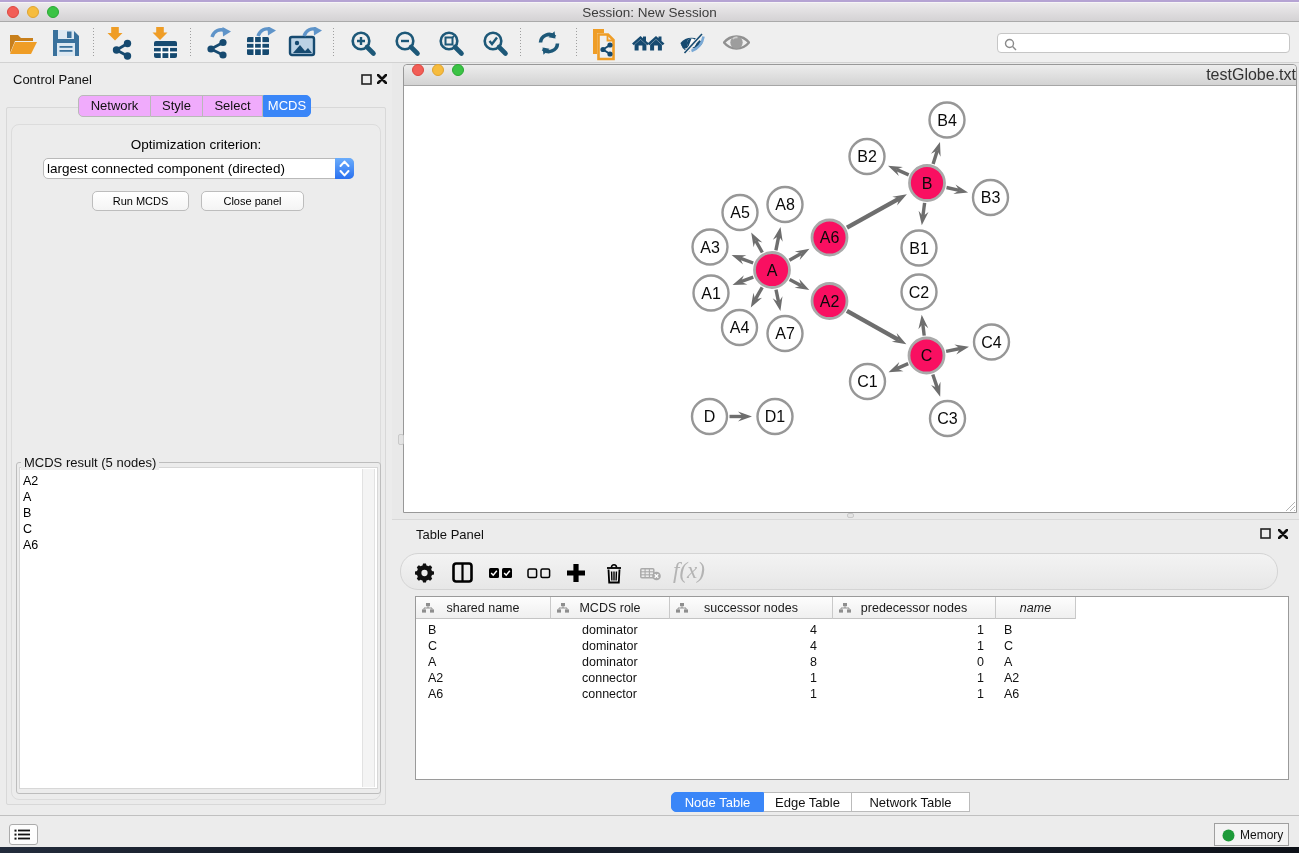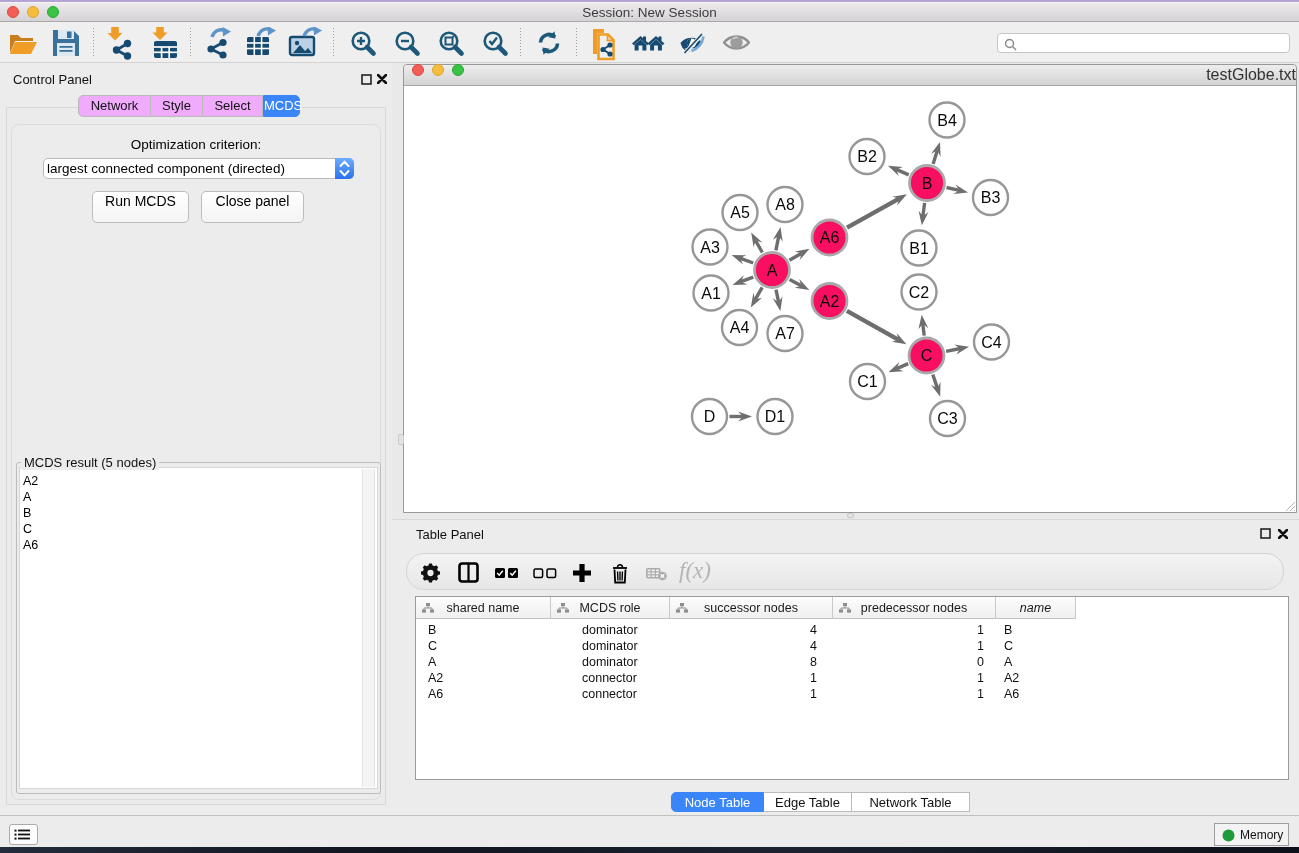--- a/index.html
+++ b/index.html
@@ -25,41 +25,41 @@
 #cp-inner { left:11px; top:61px; width:370px; height:676px; border:1px solid #dcdcdc; background:#ececec; border-radius:8px; }
 
 .seg { top:32px; height:22px; border:1px solid #b9b9b9; background:#f0abfc; font-size:13px;
   color:#111; text-align:center; line-height:20px; }
 .seg.sel { background:#3a86f8; color:#fff; border-color:#3a86f8; }
 
 #combo { left:43px; top:95px; width:311px; height:21px; background:#fff; border:1px solid #b9b9b9; border-radius:5px; }
 #combo .txt { position:absolute; left:3px; top:0; font-size:13.5px; line-height:20px; color:#000; }
 #combo .step { position:absolute; right:-1px; top:-1px; width:19px; height:21px; border-radius:0 5px 5px 0;
   background:linear-gradient(#6badfc,#2a71f0); }
-.btn { top:128px; height:32px; background:linear-gradient(#ffffff,#f4f4f4); border:1px solid #bdbdbd;
-  border-radius:5px; font-size:14px; color:#000; text-align:center; line-height:18px; }
+.btn { top:128px; height:20px; background:linear-gradient(#ffffff,#f4f4f4); border:1px solid #bdbdbd;
+  border-radius:5px; font-size:11px; color:#000; text-align:center; line-height:18px; }
 
 #grp { left:16px; top:399px; width:365px; height:332px; border:1px solid #bdbdbd; border-radius:3px; }
 #grp-label { left:21px; top:392px; font-size:13px; color:#111; background:#ececec; padding:0 3px; }
 #grp-list { left:19px; top:404px; width:359px; height:322px; background:#fff; border:1px solid #d7d7d7; padding-top:5px; font-size:12.5px; color:#000; }
 #grp-list .sb { position:absolute; right:2px; top:1px; width:13px; height:318px; background:#f4f4f4; border-left:1px solid #e2e2e2; border-right:1px solid #e2e2e2; }
 #grp-list div.it { padding-left:3px; height:16px; line-height:16px; }
 
 
 #netwin { left:403px; top:64px; width:894px; height:449px; background:#fff;
   border:1px solid #989898; border-radius:4px 4px 0 0;
 }
 #netbar { position:absolute; left:0; top:0; width:100%; height:21px;
   background:linear-gradient(#ededed,#d3d3d3); border-bottom:1px solid #a6a6a6; border-radius:4px 4px 0 0; }
 #netbar .t { width:100%; text-align:right; font-size:16px; color:#333; line-height:20px; }
 .tl2 { width:12px; height:12px; border-radius:50%; top:4px; }
 
 #tdock { left:392px; top:519px; width:907px; height:296px; background:#ececec; border-top:1px solid #d8d8d8; }
 #tp-title { left:24px; top:7px; font-size:13px; color:#111; }
-#ttool { left:14px; top:33px; width:878px; height:37px; background:linear-gradient(#f3f3f3,#e7e7e7);
+#ttool { left:8px; top:33px; width:878px; height:37px; background:linear-gradient(#f3f3f3,#e7e7e7);
   border:1px solid #d4d4d4; border-radius:18px; }
 #ttable { left:23px; top:76px; width:874px; height:184px; background:#fff; border:1px solid #9a9a9a; }
 #thead { position:absolute; left:0; top:0; width:660px; height:22px; background:linear-gradient(#fdfdfd,#efefef);
   border-bottom:1px solid #c4c4c4; }
 .hcell { position:absolute; top:0; height:22px; border-right:1px solid #c9c9c9; font-size:12.5px; color:#1a1a1a;
   text-align:center; line-height:22px; }
 .tcell { position:absolute; font-size:12.5px; color:#111; height:16px; line-height:16px; }
 
 .btab { top:272px; height:20px; border:1px solid #bbb; background:#fff; font-size:13px; color:#111;
   text-align:center; line-height:19px; }
@@ -213,21 +213,21 @@
       <rect x="1" y="1" width="9" height="9" fill="none" stroke="#222" stroke-width="1.6"></rect>
     </svg>
   <svg class="abs" style="left:377px;top:11px" width="10" height="10" viewBox="0 0 10 10">
       <path d="M1,1 L9,9 M9,1 L1,9" stroke="#111" stroke-width="2.6" stroke-linecap="round"></path>
     </svg>
   <div class="abs" id="cp-outer"></div>
   <div class="abs" id="cp-inner"></div>
   <div class="abs seg" style="left:78px;width:73px;border-radius:5px 0 0 5px;">Network</div>
   <div class="abs seg" style="left:151px;width:52px;border-left:none;">Style</div>
   <div class="abs seg" style="left:203px;width:60px;border-left:none;">Select</div>
-  <div class="abs seg sel" style="left:263px;width:37px;border-radius:0 5px 5px 0;">MCDS</div>
+  <div class="abs seg sel" style="left:263px;width:48px;border-radius:0 5px 5px 0;">MCDS</div>
   <div class="abs" style="left:0;top:74px;width:392px;text-align:center;font-size:13.5px;color:#000;">Optimization criterion:</div>
   <div class="abs" id="combo">
     <div class="txt">largest connected component (directed)</div>
     <div class="step"><svg width="19" height="21" viewBox="0 0 19 21">
           <path d="M5.5,8 L9.5,3.6 L13.5,8" fill="none" stroke="#fff" stroke-width="2" stroke-linecap="round" stroke-linejoin="round"></path>
           <path d="M5.5,13 L9.5,17.4 L13.5,13" fill="none" stroke="#fff" stroke-width="2" stroke-linecap="round" stroke-linejoin="round"></path>
         </svg></div>
   </div>
   <div class="abs btn" style="left:92px;width:97px;">Run MCDS</div>
   <div class="abs btn" style="left:201px;width:103px;">Close panel</div>

